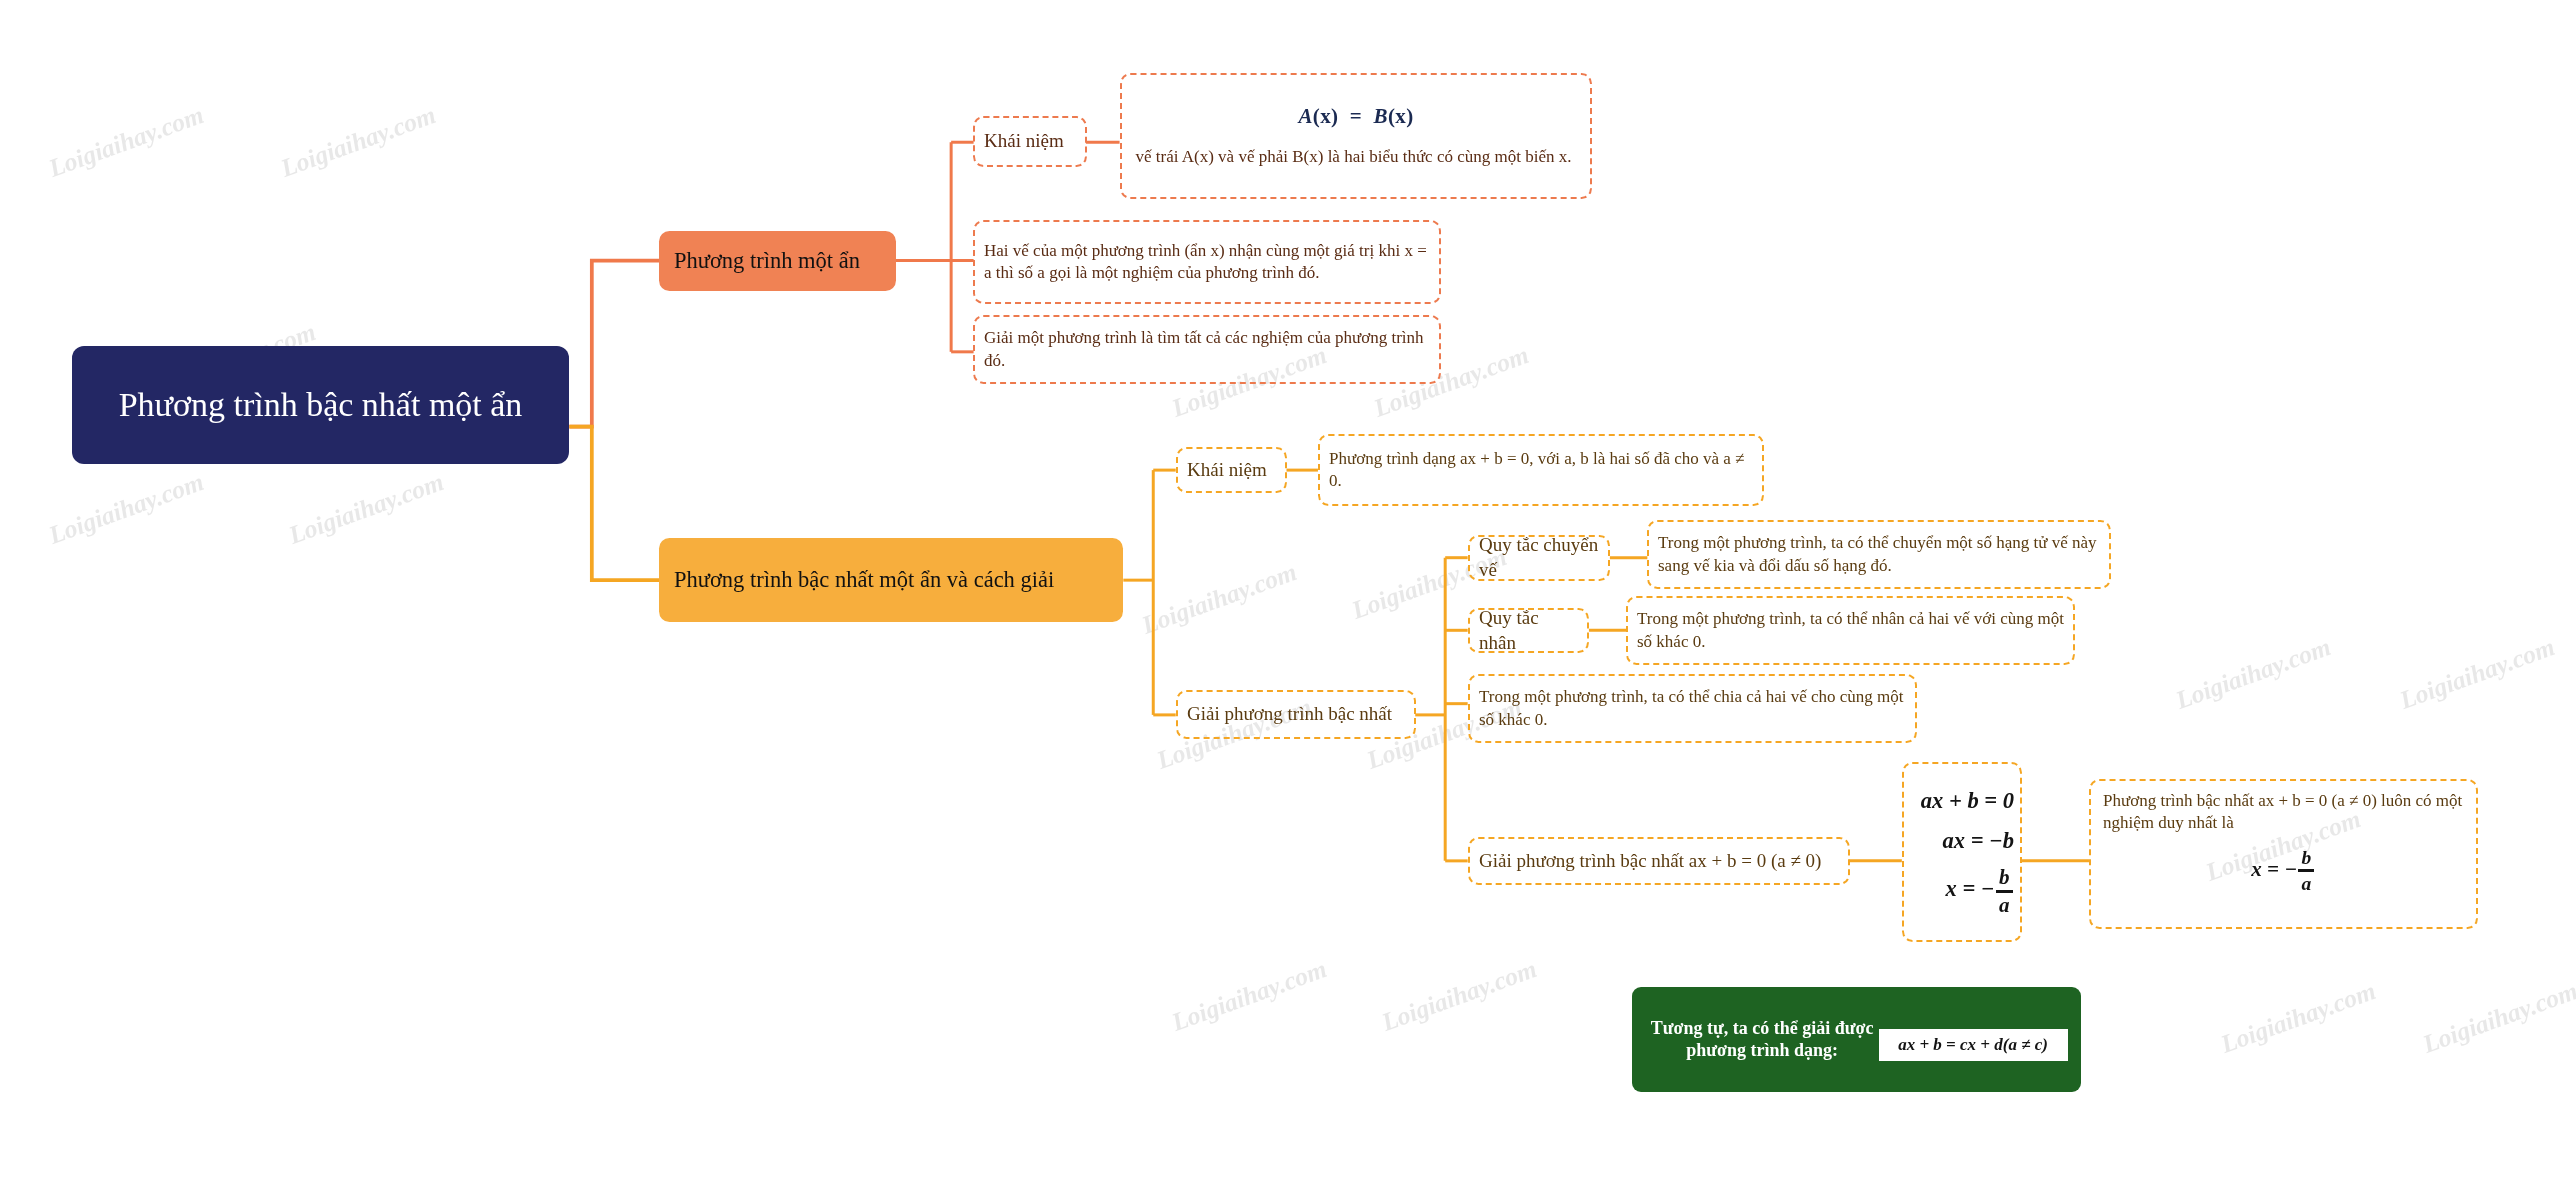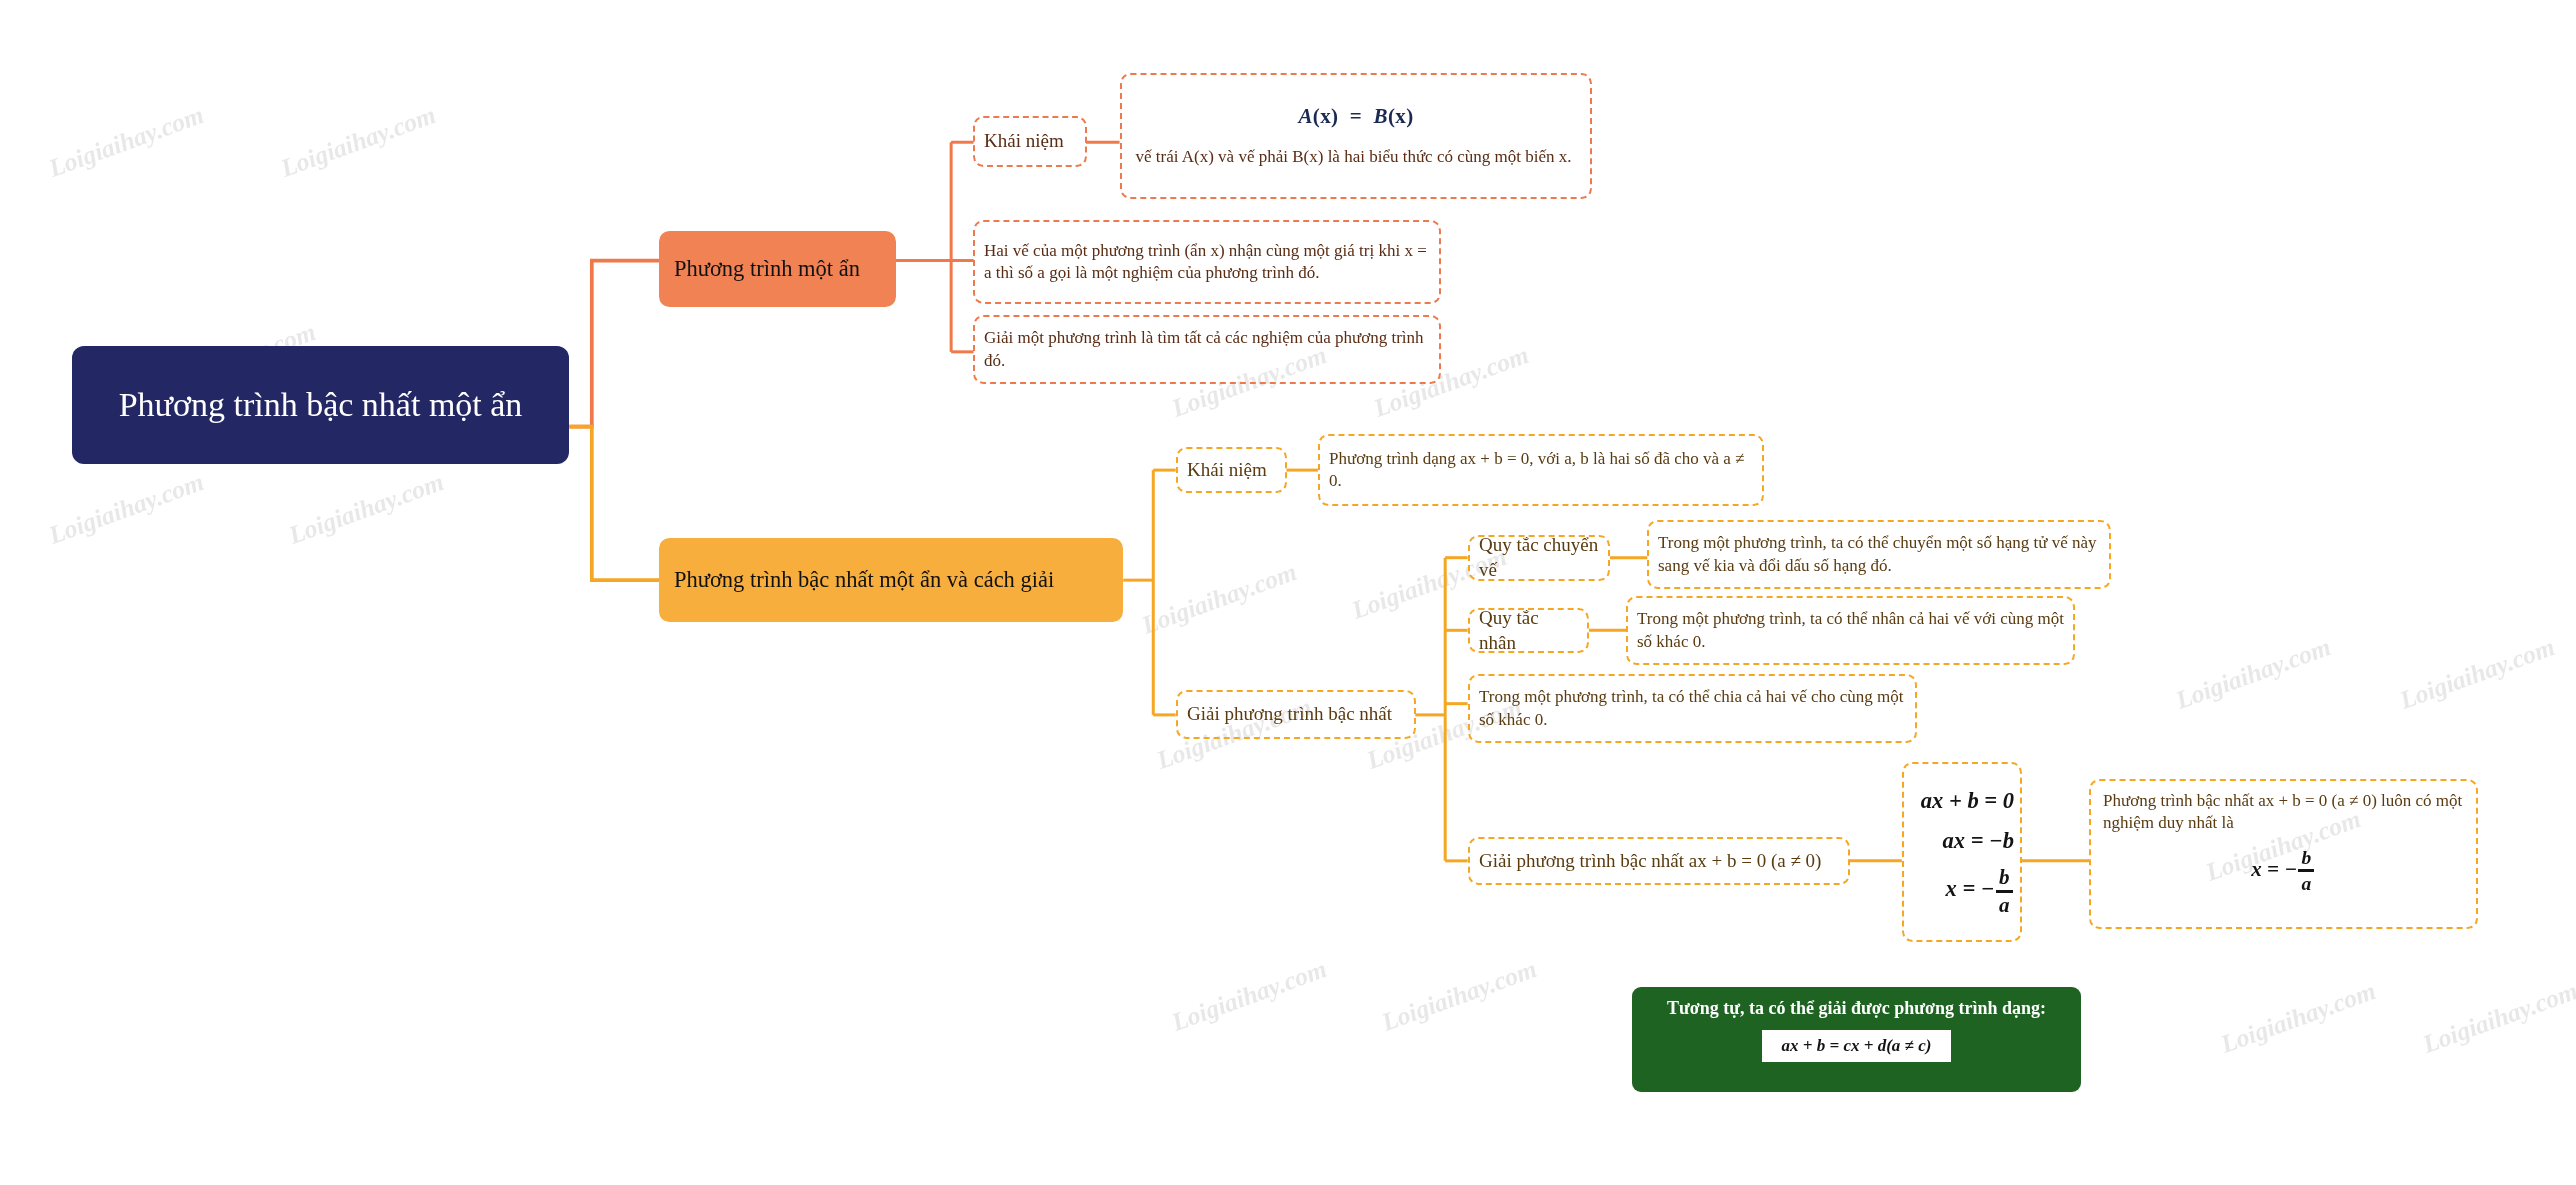--- a/index.html
+++ b/index.html
@@ -73,21 +73,21 @@
   .frac{display:inline-flex;flex-direction:column;align-items:center;vertical-align:middle;margin:0 1.5px;}
   .frac .num{line-height:1;padding:0 3px;font-size:21px;}
   .frac .bar{width:100%;height:2.2px;background:#141414;margin:2.2px 0;}
   .frac .den{line-height:1;padding:0 3px;font-size:21px;}
   .frac.small .num,.frac.small .den{font-size:19.5px;}
 
   
   .green{
     background:#1E6322;color:#ffffff;
     border-radius:9px;
-    display:flex;flex-direction:column;align-items:center;
+    display:flex;flex-direction:row;align-items:center;
     padding:10.5px 13.5px;box-sizing:border-box;
   }
   .green .gt{font-size:18px;font-weight:bold;line-height:1.2;text-align:center;}
   .green .gbox{
     margin-top:10.5px;background:#ffffff;color:#141414;
     padding:6px 19.5px;font-style:italic;font-weight:bold;font-size:17px;
     white-space:nowrap;
   }
 
   
@@ -163,21 +163,21 @@
 
     <path d="M 2470 1150 L 2540 1150" fill="none" stroke="#F5A623" stroke-width="4"></path>
 
     <path d="M 2700 1150 L 2790 1150" fill="none" stroke="#F5A623" stroke-width="4"></path>
   </svg>
 
   <div class="node root" style="left:72px;top:346px;width:497px;height:118px;">
     <span>Phương trình bậc nhất một ẩn</span>
   </div>
 
-  <div class="node branch coral" style="left:659px;top:231px;width:237px;height:76px;">
+  <div class="node branch coral" style="left:659px;top:231px;width:237px;height:60px;">
     <span>Phương trình một ẩn</span>
   </div>
 
   <div class="node dbox coral pill" style="left:973px;top:116px;width:114px;height:51px;">
     <div class="t">Khái niệm</div>
   </div>
 
   <div class="node dbox coral" style="left:1120px;top:73px;width:472px;height:126px;padding:7.5px 13.5px;">
     <div class="formula">
       <span>A</span><span class="up">(x)</span>

